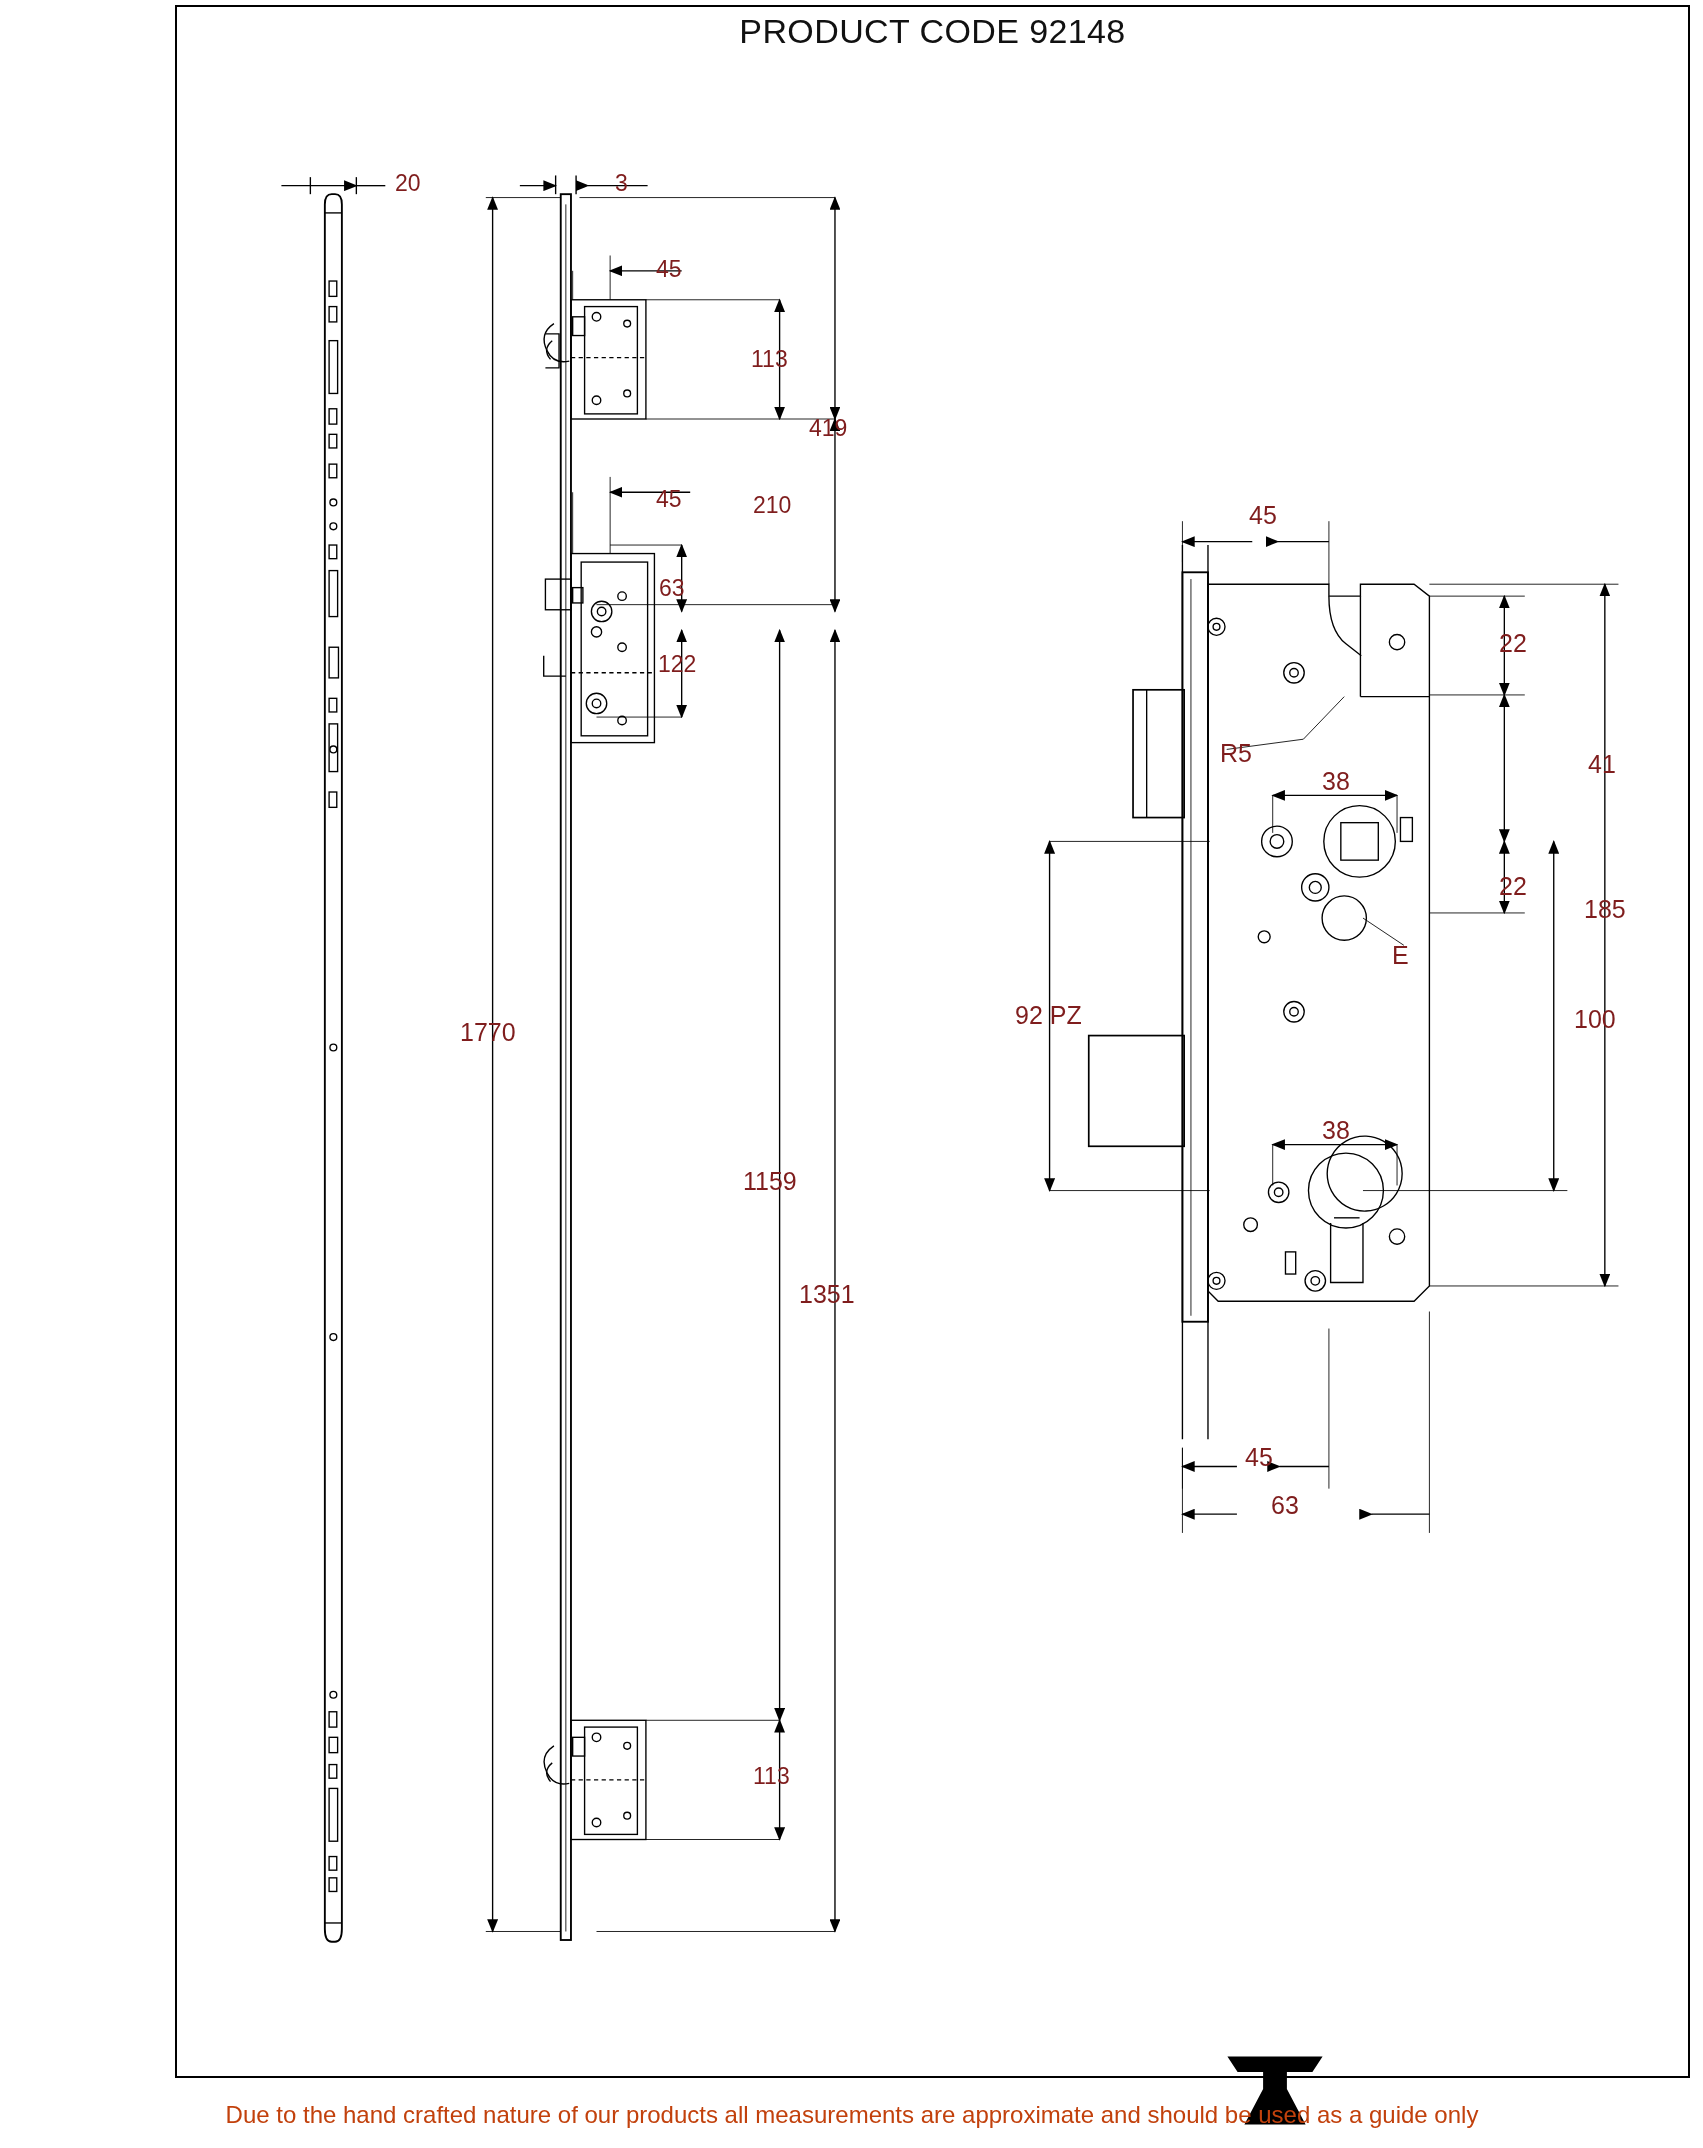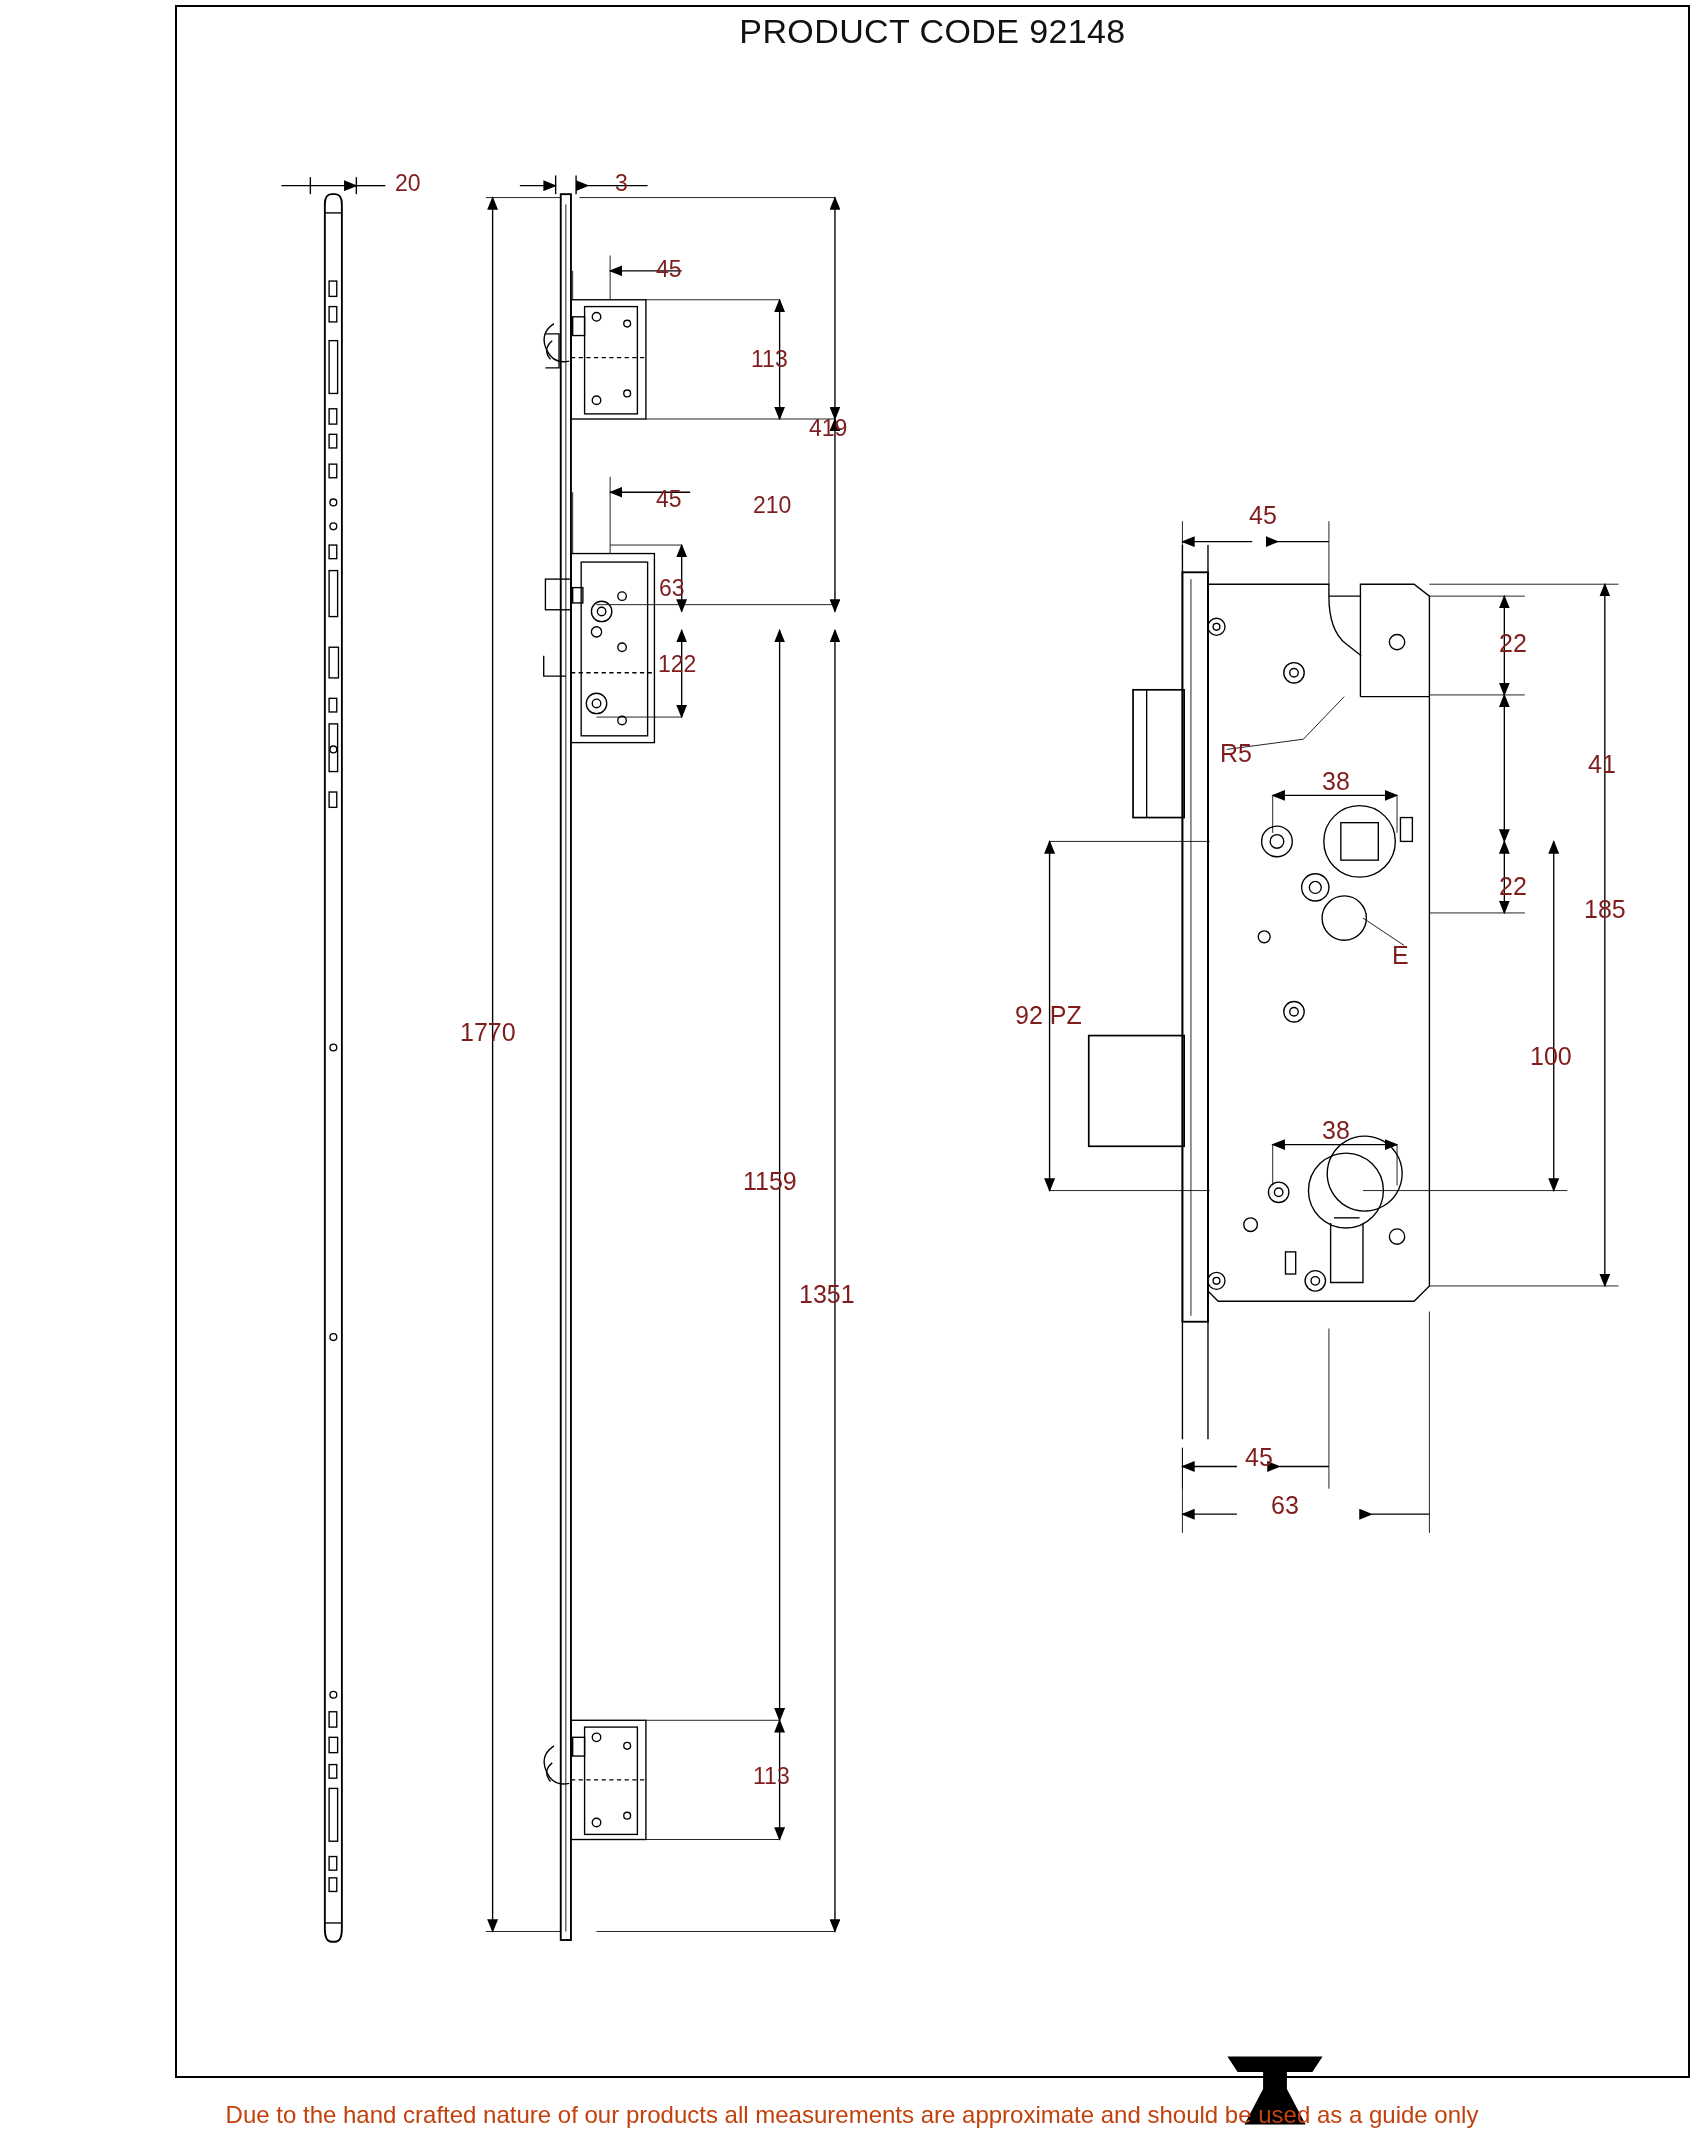--- a/index.html
+++ b/index.html
@@ -354,21 +354,21 @@
 
   <div class="dim big" style="left:1249px; top:501px;">45</div>
   <div class="dim big" style="left:1499px; top:629px;">22</div>
   <div class="dim big" style="left:1220px; top:739px;">R5</div>
   <div class="dim big" style="left:1322px; top:767px;">38</div>
   <div class="dim big" style="left:1588px; top:750px;">41</div>
   <div class="dim big" style="left:1499px; top:872px;">22</div>
   <div class="dim big" style="left:1584px; top:895px;">185</div>
   <div class="dim big" style="left:1392px; top:941px;">E</div>
   <div class="dim big" style="left:1015px; top:1001px;">92 PZ</div>
-  <div class="dim big" style="left:1530px; top:1005px;margin-top:37px;">100</div>
+  <div class="dim big" style="left:1574px; top:1005px;">100</div>
   <div class="dim big" style="left:1322px; top:1116px;">38</div>
   <div class="dim big" style="left:1245px; top:1443px;">45</div>
   <div class="dim big" style="left:1271px; top:1491px;">63</div>
 
   <div class="brand">
     <div class="brand-logo">
       <svg width="102" height="85" viewBox="0 0 120 100">
         <path d="M4,16 L116,16 L104,34 L74,34 L74,54 L96,96 L24,96 L46,54 L46,34 L16,34 Z" fill="#000"></path>
       </svg>
     </div>

